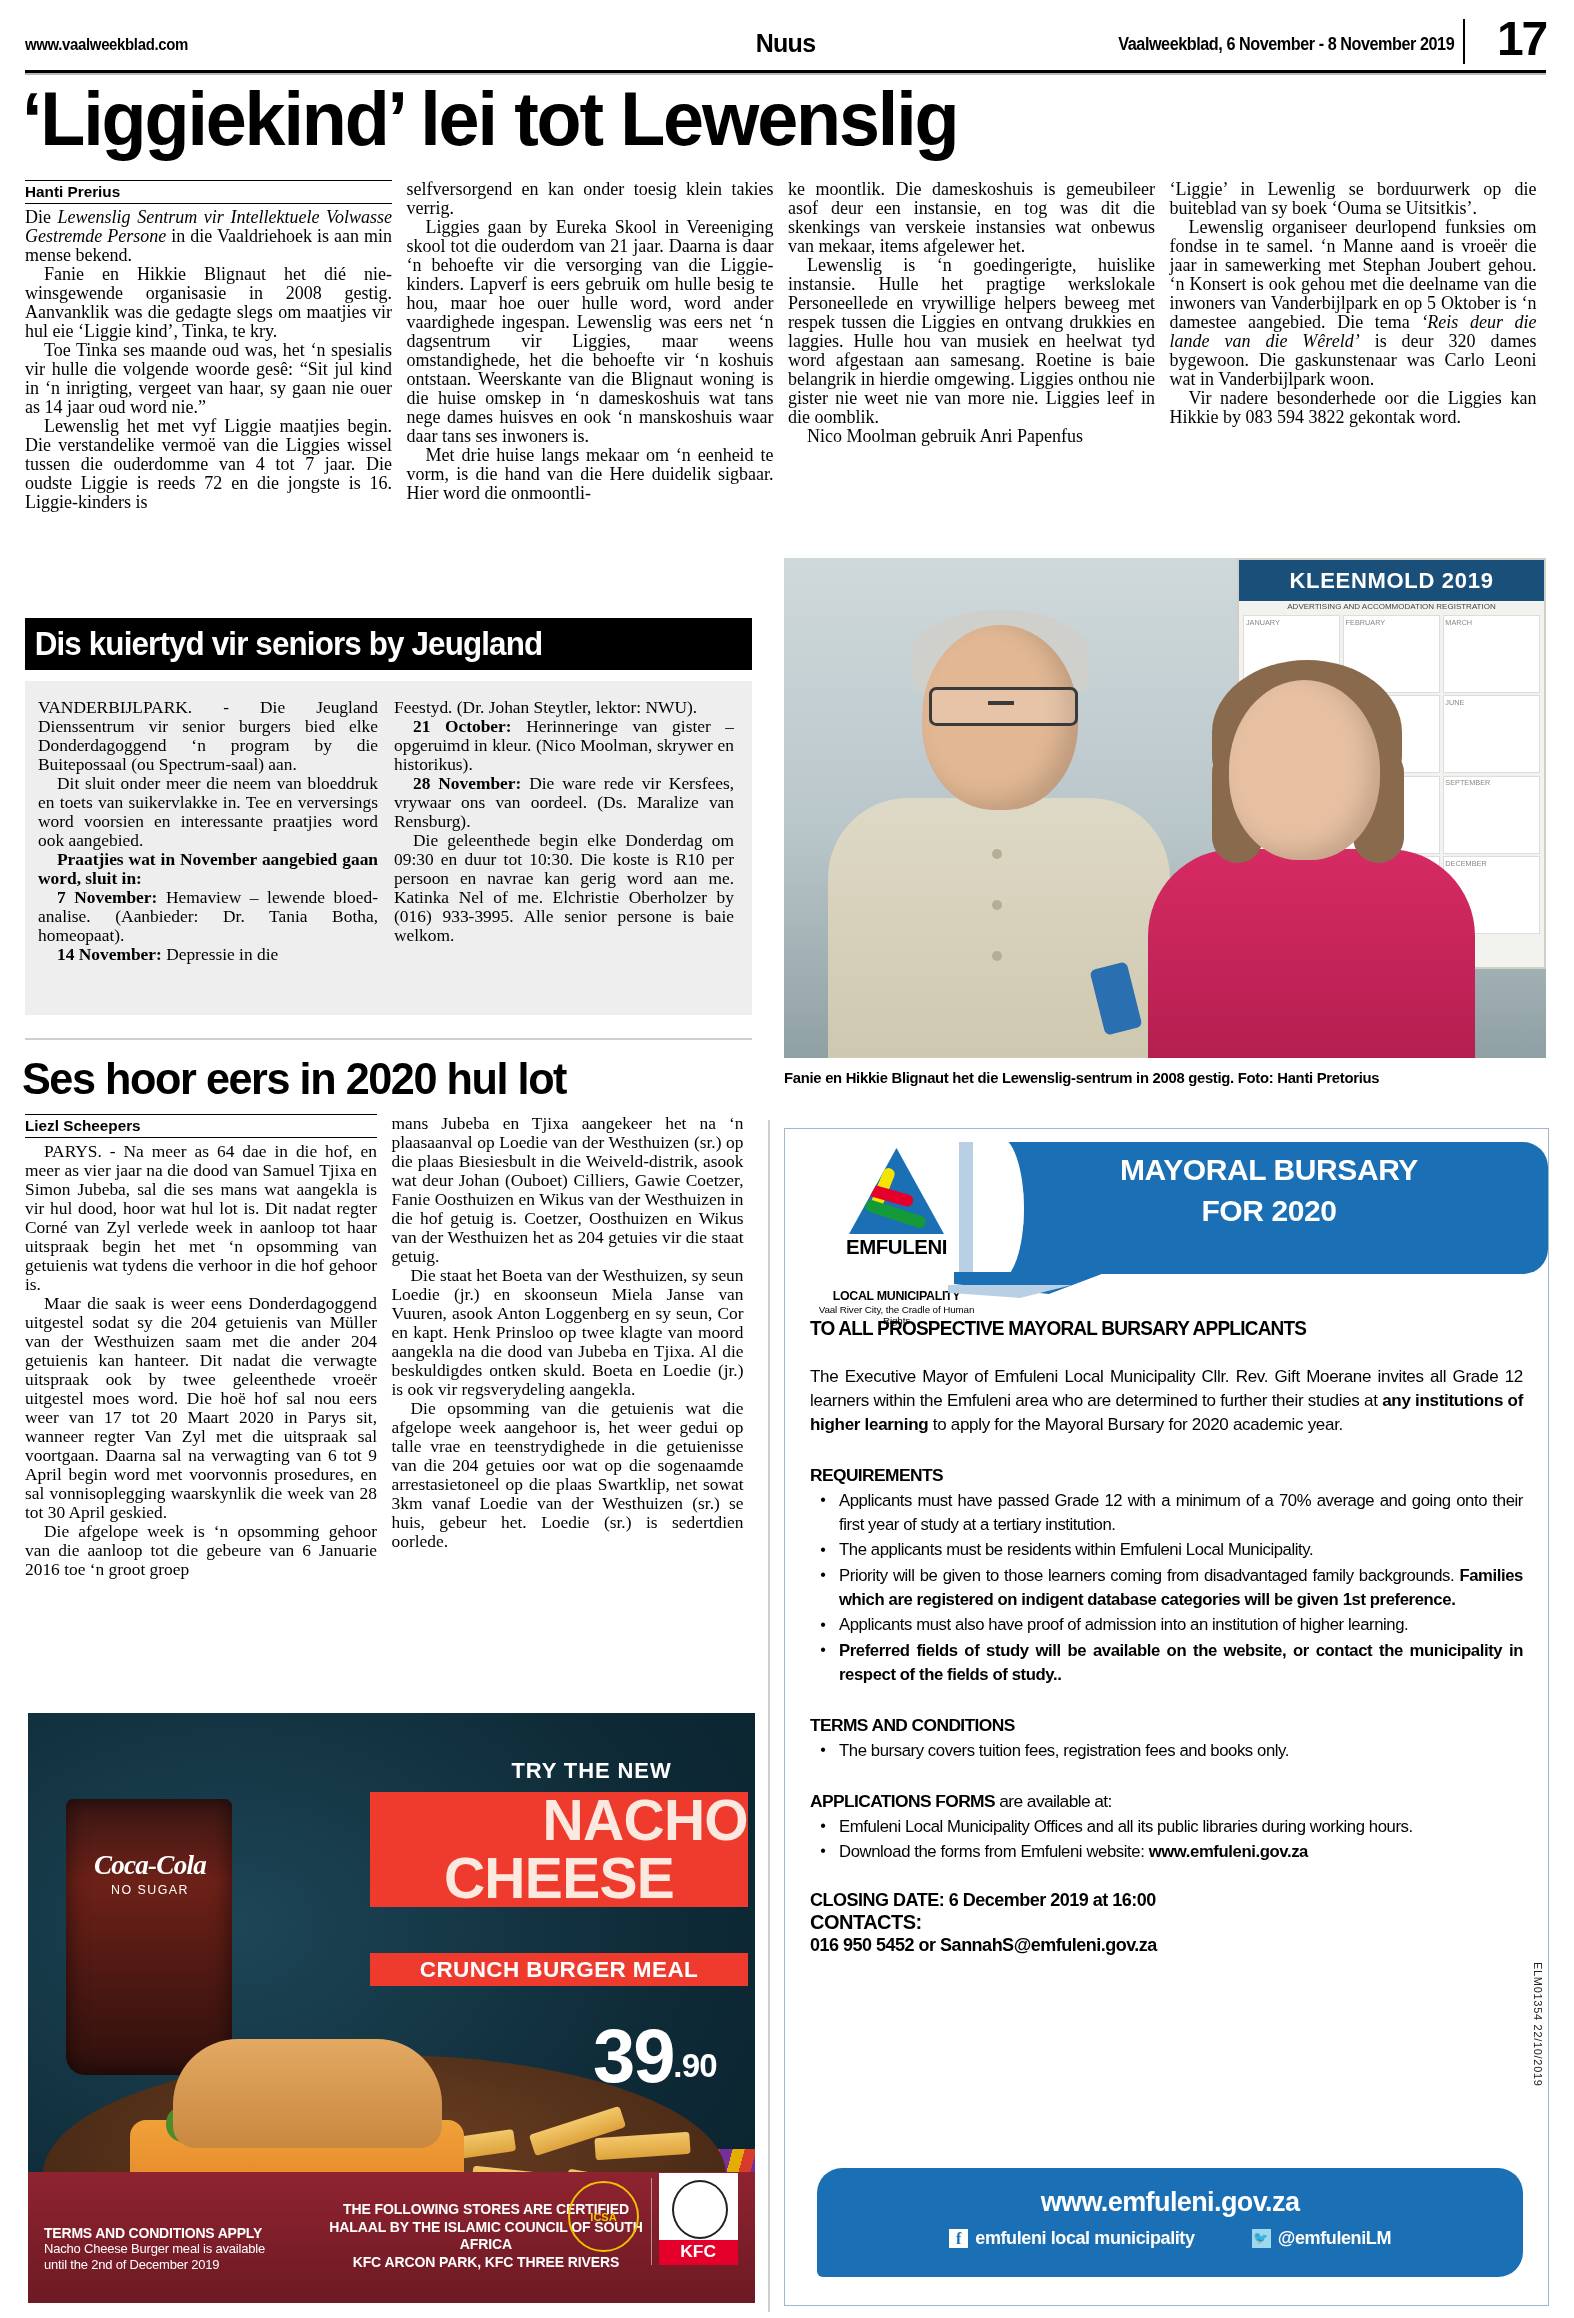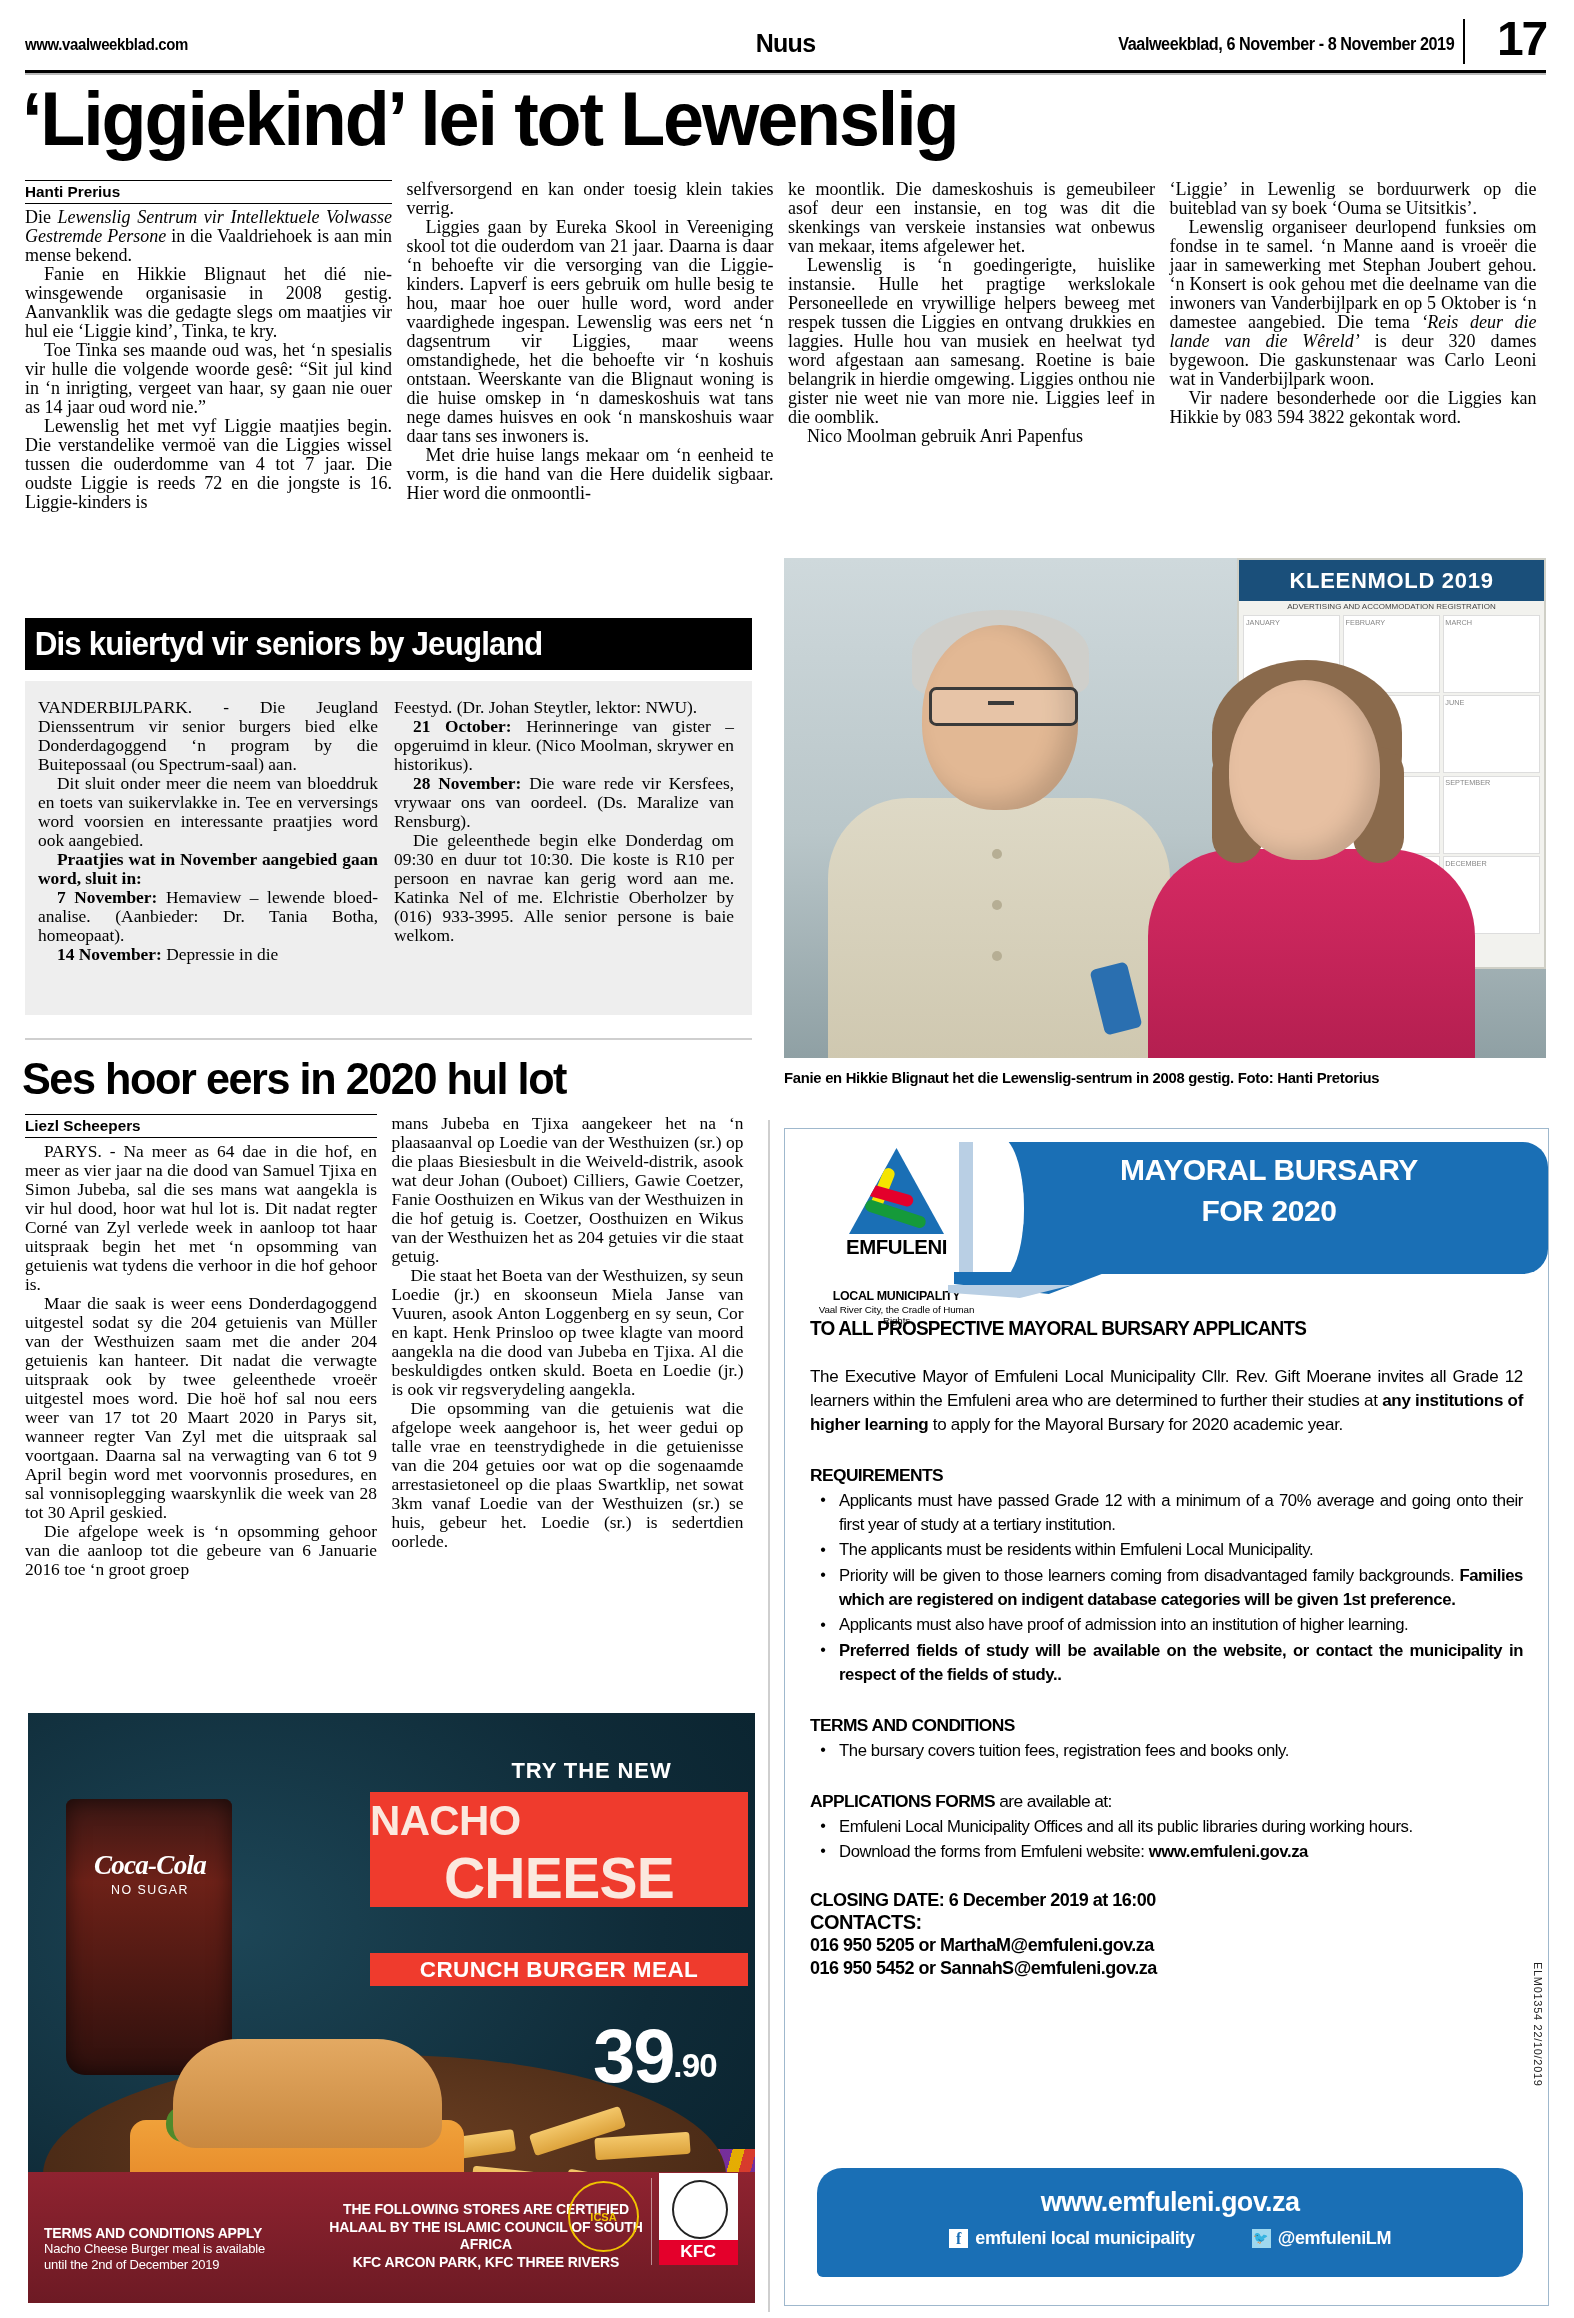--- a/index.html
+++ b/index.html
@@ -96,22 +96,22 @@
   .story3{position:absolute;left:25px;top:1114px;width:727px;}
   .story3 .col{width:352px;}
   .story3 p.bt{font-size:17.4px;line-height:19px;}
 
   
   .kfc{position:absolute;left:28px;top:1713px;width:727px;height:590px;overflow:hidden;
        background:radial-gradient(ellipse at 28% 36%, #1d4657 0%, #0f2b38 58%, #08202b 100%);}
   .kfc-try{position:absolute;left:407px;top:45px;width:313px;text-align:center;color:#fff;
        font-family:"Liberation Sans",sans-serif;font-weight:bold;font-size:22px;letter-spacing:0.9px;}
   .kfc-nacho{position:absolute;left:342px;top:79px;width:378px;background:#ef3b2d;}
-  .kfc-nacho .l1{color:#fbe8de;font-family:"Liberation Sans",sans-serif;font-weight:bold;font-size:42px;
-       line-height:57px;text-align:left;letter-spacing:-0.7px;}
+  .kfc-nacho .l1{color:#fbe8de;font-family:"Liberation Sans",sans-serif;font-weight:bold;font-size:57px;
+       line-height:57px;text-align:right;letter-spacing:-0.7px;}
   .kfc-nacho .l2{color:#fbe8de;font-family:"Liberation Sans",sans-serif;font-weight:bold;font-size:57px;
        line-height:58px;text-align:center;letter-spacing:-0.7px;}
   .kfc-crunch{position:absolute;left:342px;top:240px;width:378px;background:#ef3b2d;color:#fff;
        font-family:"Liberation Sans",sans-serif;font-weight:bold;font-size:22.5px;line-height:33px;text-align:center;letter-spacing:0.4px;}
   .kfc-price{position:absolute;right:38px;top:305px;color:#fff;font-family:"Liberation Sans",sans-serif;font-weight:bold;}
   .kfc-price .big{font-size:76px;line-height:76px;letter-spacing:-2.2px;}
   .kfc-price .cents{font-size:33px;vertical-align:super;letter-spacing:-0.7px;}
   .kfc-glass{position:absolute;left:38px;top:86px;width:166px;height:276px;border-radius:7.3px 7.3px 19px 19px;
        background:linear-gradient(180deg,#3a1714,#6d2118 30%,#2e100d);box-shadow:inset 0 0 22px rgba(0,0,0,.6);}
   .kfc-cc{position:absolute;left:44px;top:137px;width:156px;text-align:center;color:#fff;
@@ -431,21 +431,20 @@
         <b>APPLICATIONS FORMS</b><span style="font-weight:normal"> are available at:</span>
       </div>
       <ul class="emf-ul">
         <li><span>Emfuleni Local Municipality Offices and all its public libraries during working hours.</span></li>
         <li><span>Download the forms from Emfuleni website: </span><b>www.emfuleni.gov.za</b></li>
       </ul>
 
       <div class="emf-closing">CLOSING DATE:  6 December 2019 at 16:00</div>
 
       <div class="emf-contacts-h">CONTACTS:</div>
-      <div class="emf-contacts">016 950 5205 or MarthaM@emfuleni.gov.za</div>
       <div class="emf-contacts">016 950 5452 or SannahS@emfuleni.gov.za</div>
     </div>
 
     <div class="emf-code">ELM01354 22/10/2019</div>
 
     <div class="emf-footbar">
       <div class="emf-web">www.emfuleni.gov.za</div>
       <div class="emf-social">
         <div class="emf-soc">
           <span class="ico-fb">f</span>

